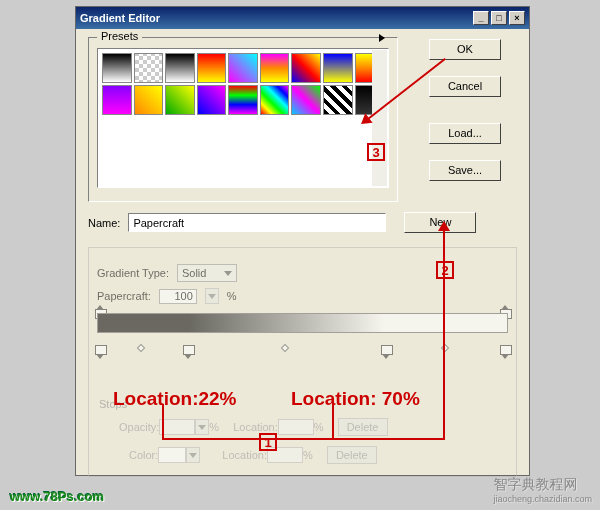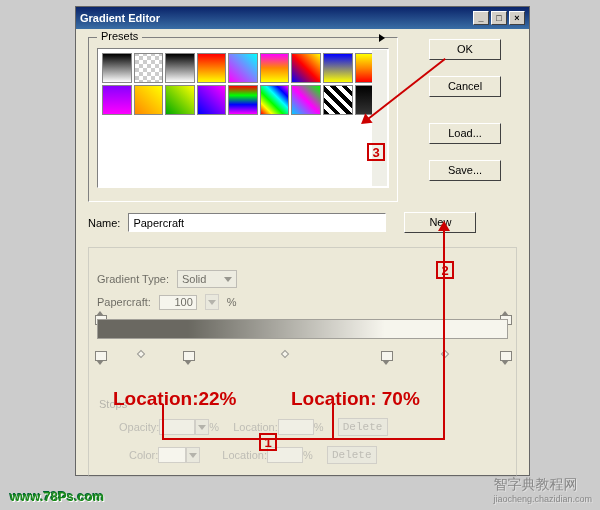--- a/index.html
+++ b/index.html
@@ -17,21 +17,21 @@
 .swatch { width: 30px; height: 30px; border: 1px solid #888; }
 .scrollbar-v { position: absolute; right: 1px; top: 1px; bottom: 1px; width: 15px; background: #efefe7; }
 .btn-col { position: absolute; right: 28px; top: 10px; display: flex; flex-direction: column; gap: 16px; }
 .win-btn { width: 72px; height: 21px; background: #ece9d8; border: 1px solid #fff; border-right-color:#404040; border-bottom-color:#404040; text-align: center; line-height: 19px; cursor: pointer; }
 .row { display: flex; align-items: center; gap: 8px; margin-top: 6px; }
 .name-row { margin-top: 2px; }
 .text-input { background: #fff; border: 1px solid #808080; border-right-color:#fff; border-bottom-color:#fff; height: 19px; padding: 0 4px; }
 .name-input { width: 258px; }
 .new-btn { margin-left: 10px; }
 .lower { margin-top: 14px; opacity: 0.55; filter: grayscale(30%); }
-.lower-group { border: 1px solid #b8b8b0; padding: 16px 8px 60px 8px; height: 230px; position: relative; }
+.lower-group { border: 1px solid #b8b8b0; padding: 10px 8px 60px 8px; height: 230px; position: relative; }
 .sel { width: 60px; height: 18px; background: #efefe7; border: 1px solid #999; display: inline-flex; align-items: center; padding: 0 4px; justify-content: space-between; }
 .sel .arr { width:0;height:0;border-left:4px solid transparent;border-right:4px solid transparent;border-top:5px solid #555;}
 .smooth-input { width: 38px; height: 15px; background:#fff; border:1px solid #999; text-align:right; padding:0 3px;}
 .grad-bar { margin-top: 14px; height: 20px; border: 1px solid #666; background: linear-gradient(to right, #000 0%, #000 22%, #fff 70%, #fff 100%); position: relative; width: 100%; }
 .grad-track { position: relative; height: 46px; margin-top:-5px; }
 .stop-marker { position: absolute; width: 10px; height: 14px; }
 .stop-marker.top { top: -8px; }
 .stop-marker.bot { bottom: 4px; }
 .stop-marker::before { content:''; position:absolute; left:0; top:4px; width:10px; height:8px; background:#fff; border:1px solid #333;}
 .stop-marker::after { content:''; position:absolute; left:1px; top:0; width:0; height:0; border-left:4px solid transparent; border-right:4px solid transparent; border-bottom:5px solid #333;}
@@ -39,21 +39,21 @@
 .diamond { position:absolute; width:6px; height:6px; background:#fff; border:1px solid #555; transform:rotate(45deg); }
 .ann { position: absolute; color: #cc0000; font-weight: bold; font-size: 19px; font-family: Arial; pointer-events:none; }
 .ann-box { border: 2px solid #cc0000; color:#cc0000; width:18px; height:18px; text-align:center; line-height:15px; font-weight:bold; font-size:13px;}
 .arrow-line { position:absolute; background:#cc0000; pointer-events:none; }
 .arrow-head { position:absolute; width:0; height:0; pointer-events:none; }
 .logo { position:absolute; left:10px; bottom:6px; color:#1a8a1a; font-weight:bold; font-size:13px; text-shadow:1px 1px #fff,-1px -1px #063;}
 .watermark { position:absolute; right:8px; bottom:6px; color:#888; font-size:11px; text-shadow:1px 1px rgba(255,255,255,0.4);}
 .stops-label{position:absolute; left:10px; top:150px; font-size:11px; color:#888;}
 .field-row{position:absolute; display:flex; align-items:center; gap:0; color:#999;}
 .field-row .mini{width:36px; height:16px; border:1px solid #bbb; background:#f5f5f0;}
-.field-row .minibtn{width:50px; height:18px; border:1px solid #bbb; background:#e8e8e0; text-align:center; line-height:16px;font-family:Liberation Mono, monospace;}
+.field-row .minibtn{width:50px; height:18px; border:1px solid #bbb; background:#e8e8e0; text-align:center; line-height:16px;}
 .color-swatch-mini{width:28px; height:16px; border:1px solid #bbb; background:#fff;}
 .tri-btn{width:14px;height:16px;border:1px solid #bbb;background:#e8e8e0;display:flex;align-items:center;justify-content:center;}
 .tri-btn::after{content:'';width:0;height:0;border-left:4px solid transparent;border-right:4px solid transparent;border-top:5px solid #888;}
 </style>
 </head>
 <body>
 
 <div class="dialog">
   <div class="titlebar">
     <span class="title">Gradient Editor</span>

